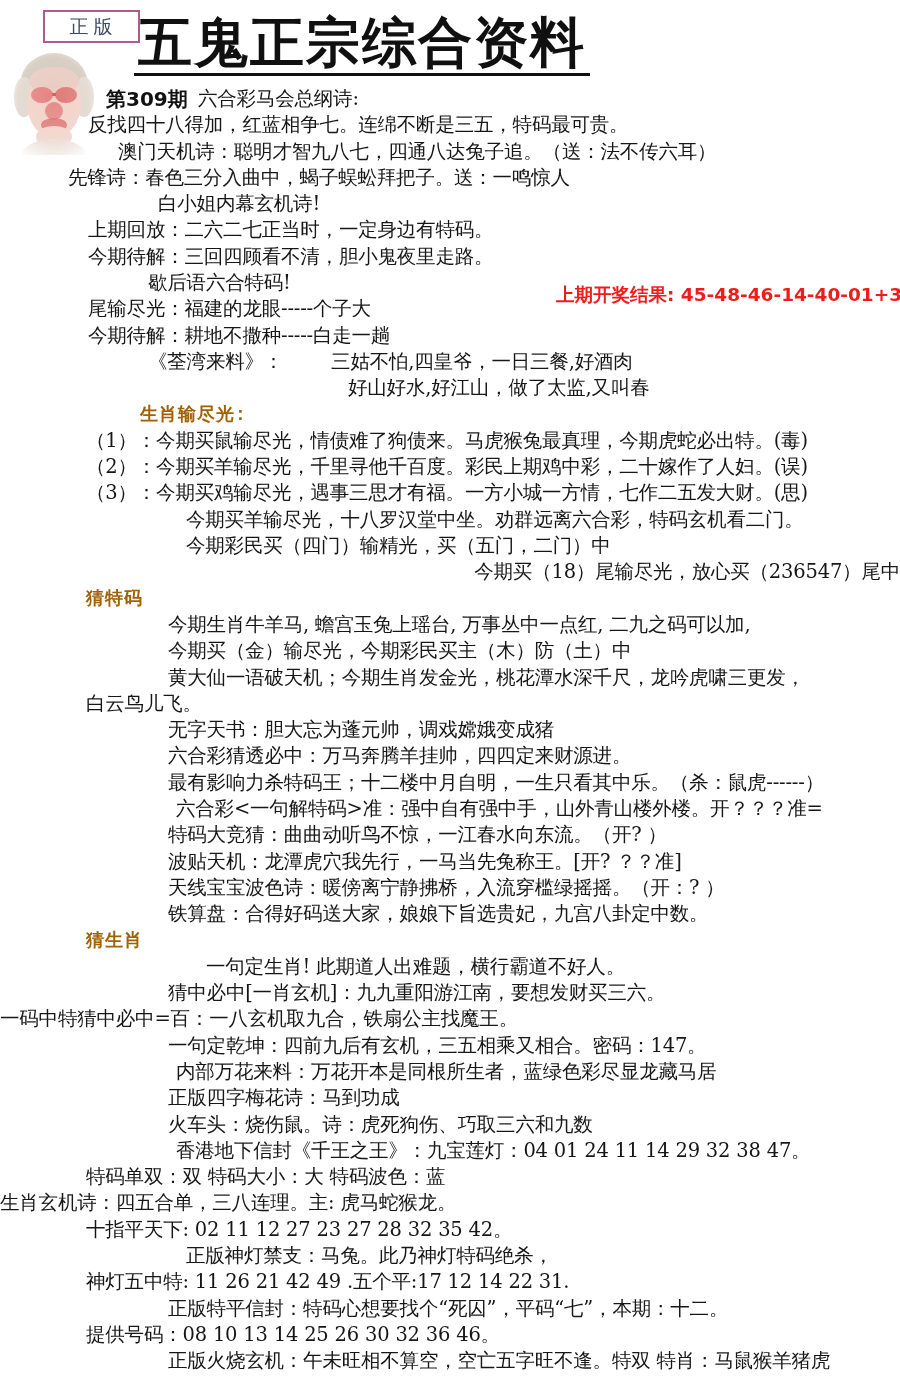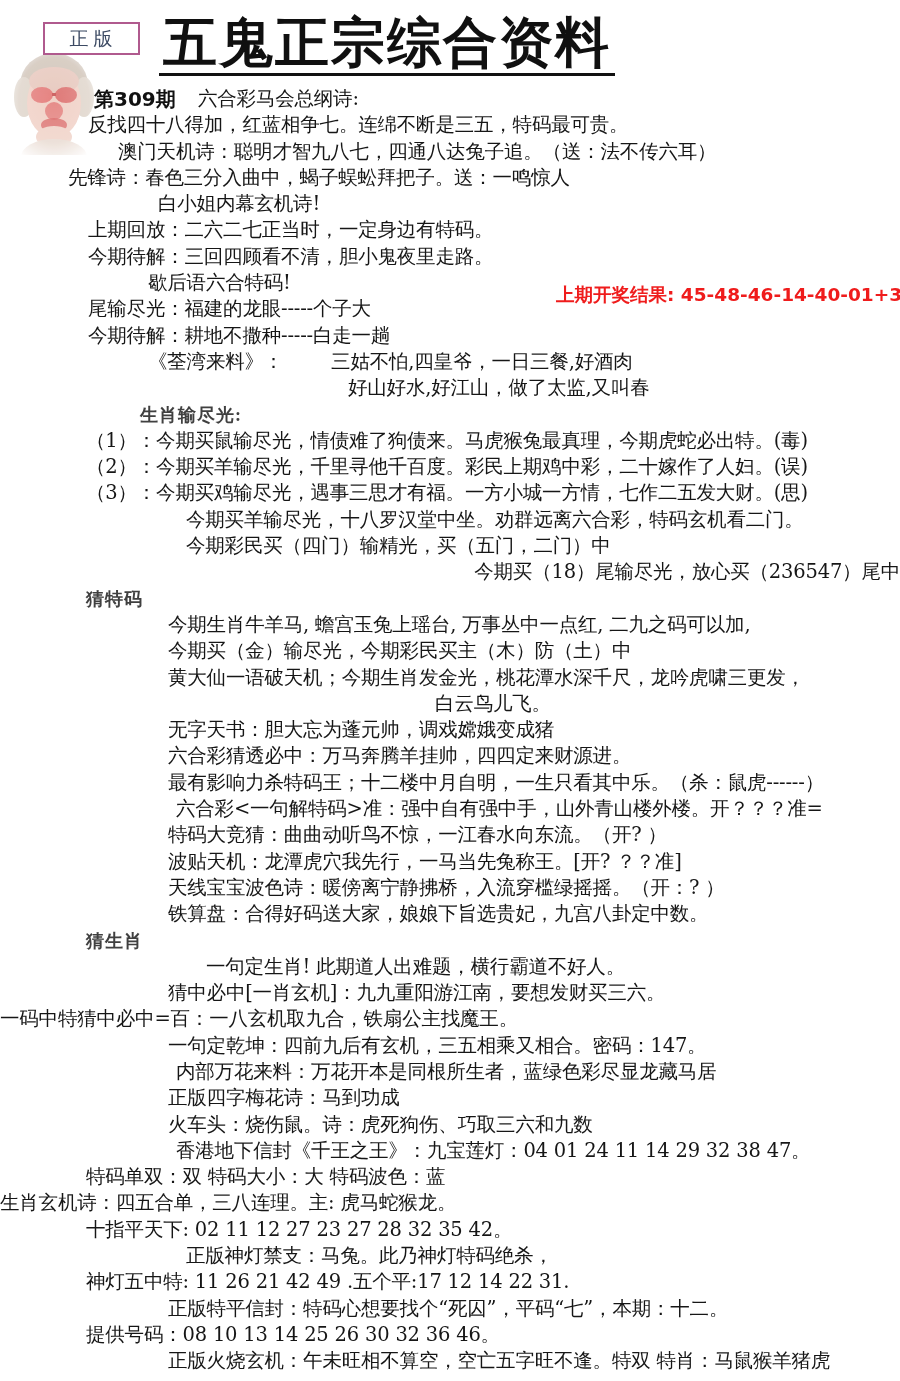--- a/index.html
+++ b/index.html
@@ -9,21 +9,21 @@
     background:#ffffff;
     font-family:"DejaVu Serif", serif;
     color:#161616;
     position:relative;
     overflow:hidden;
   }
   .page{position:relative;width:900px;height:1381px;}
 
   
   .zhengban-badge{
-    position:absolute;left:43px;top:22px;
+    position:absolute;left:43px;top:10px;
     width:97px;height:33px;
     border:2px solid #b05a8e;
     background:#ffffff;
     box-sizing:border-box;
     display:flex;align-items:center;justify-content:center;
   }
   .zhengban-badge span{
     font-size:19px;letter-spacing:5px;
     color:#3c4a63;
     font-family:"DejaVu Serif", serif;
@@ -38,37 +38,36 @@
     border-radius:6px;
     overflow:hidden;
     opacity:.92;
   }
   .portrait svg{display:block;}
 
   
   .main-title{
     position:absolute;left:0;top:14px;width:724px;
     text-align:center;
-    margin-left:25px;
   }
   .main-title .t{
     display:inline-block;
     font-size:54px;
     font-weight:700;
     letter-spacing:2px;
     color:#101010;
     border-bottom:3px solid #111;
     padding:0 4px 2px 4px;
     font-family:"DejaVu Serif", serif;
     line-height:1.05;
   }
 
   
   .period{
-    position:absolute;left:94px;top:86px;
+    position:absolute;left:106px;top:86px;
     font-size:20px;font-weight:700;
     font-family:"DejaVu Sans", sans-serif;
     color:#111;
     letter-spacing:0px;
   }
 
   
   .body-text{
     position:absolute;left:0;top:86px;width:900px;
   }
@@ -78,23 +77,23 @@
     white-space:pre;
     color:#161616;
     font-family:"DejaVu Serif", serif;
     letter-spacing:-0.2px;
   }
 
   
   .sec-head{
     font-size:18px;
     font-weight:700;
-    color:#404040;
+    color:#a16207;
     line-height:26.3px;
-    font-family:Liberation Serif, serif;
+    font-family:Liberation Mono, monospace;
     letter-spacing:1px;
   }
 
   
   .result-line{
     position:absolute;left:556px;top:282px;
     font-size:18.5px;font-weight:700;
     color:#ef1c1c;
     font-family:"DejaVu Sans", sans-serif;
     white-space:nowrap;
@@ -172,21 +171,21 @@
       <div class="ln" style="padding-left: 86px;">（1）：今期买鼠输尽光，情债难了狗债来。马虎猴兔最真理，今期虎蛇必出特。(毒)</div>
       <div class="ln" style="padding-left: 86px;">（2）：今期买羊输尽光，千里寻他千百度。彩民上期鸡中彩，二十嫁作了人妇。(误)</div>
       <div class="ln" style="padding-left: 86px;">（3）：今期买鸡输尽光，遇事三思才有福。一方小城一方情，七作二五发大财。(思)</div>
       <div class="ln" style="padding-left: 186px;">今期买羊输尽光，十八罗汉堂中坐。劝群远离六合彩，特码玄机看二门。</div>
       <div class="ln" style="padding-left: 186px;">今期彩民买（四门）输精光，买（五门，二门）中</div>
       <div class="ln" style="padding-left: 206px; text-align: right;">今期买（18）尾输尽光，放心买（236547）尾中</div>
       <div class="sec-head" style="padding-left: 86px;">猜特码</div>
       <div class="ln" style="padding-left: 168px;">今期生肖牛羊马, 蟾宫玉兔上瑶台, 万事丛中一点红, 二九之码可以加,</div>
       <div class="ln" style="padding-left: 168px;">今期买（金）输尽光，今期彩民买主（木）防（土）中</div>
       <div class="ln" style="padding-left: 168px;">黄大仙一语破天机；今期生肖发金光，桃花潭水深千尺，龙吟虎啸三更发，</div>
-      <div class="ln" style="padding-left: 86px; text-align: center;">白云鸟儿飞。</div>
+      <div class="ln" style="padding-left: 86px;">白云鸟儿飞。</div>
       <div class="ln" style="padding-left: 168px;">无字天书：胆大忘为蓬元帅，调戏嫦娥变成猪</div>
       <div class="ln" style="padding-left: 168px;">六合彩猜透必中：万马奔腾羊挂帅，四四定来财源进。</div>
       <div class="ln" style="padding-left: 168px;">最有影响力杀特码王；十二楼中月自明，一生只看其中乐。（杀：鼠虎------）</div>
       <div class="ln" style="padding-left: 176px;">六合彩&lt;一句解特码&gt;准：强中自有强中手，山外青山楼外楼。开？？？准=</div>
       <div class="ln" style="padding-left: 168px;">特码大竞猜：曲曲动听鸟不惊，一江春水向东流。（开? ）</div>
       <div class="ln" style="padding-left: 168px;">波贴天机：龙潭虎穴我先行，一马当先兔称王。[开? ？？准]</div>
       <div class="ln" style="padding-left: 168px;">天线宝宝波色诗：暖傍离宁静拂桥，入流穿槛绿摇摇。（开：? ）</div>
       <div class="ln" style="padding-left: 168px;">铁算盘：合得好码送大家，娘娘下旨选贵妃，九宫八卦定中数。</div>
       <div class="sec-head" style="padding-left: 86px;">猜生肖</div>
       <div class="ln" style="padding-left: 206px;">一句定生肖! 此期道人出难题，横行霸道不好人。</div>

